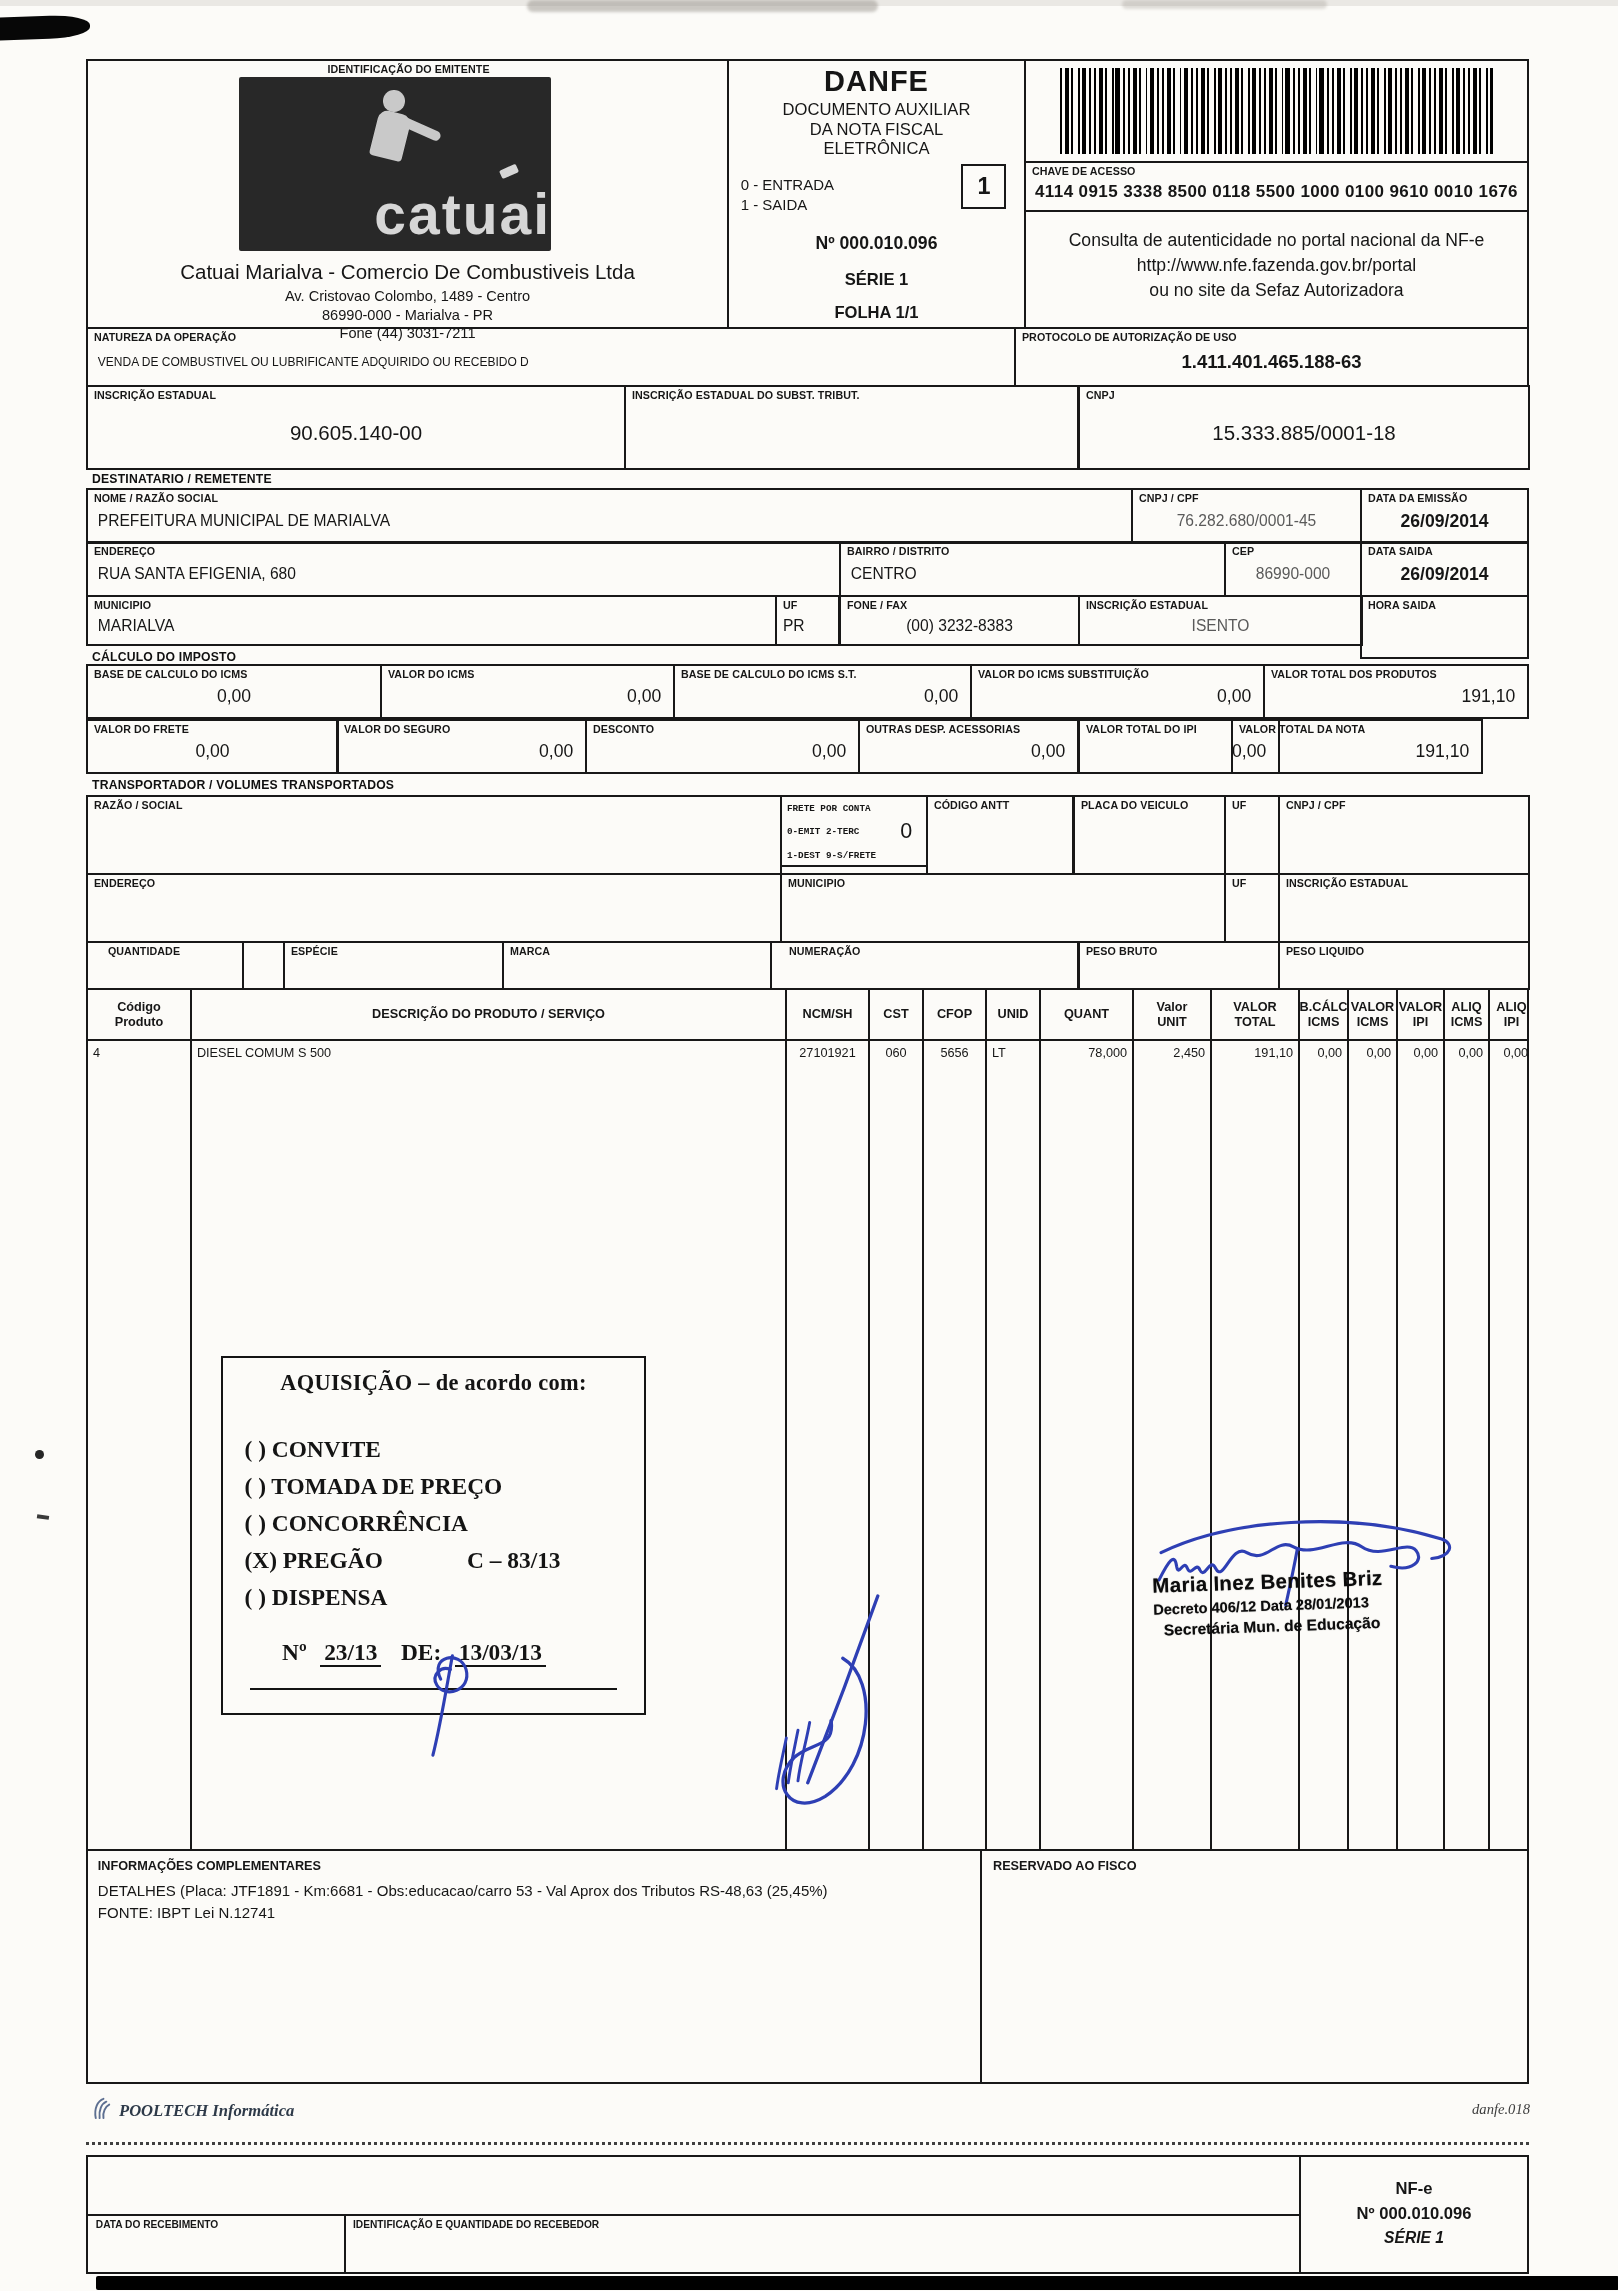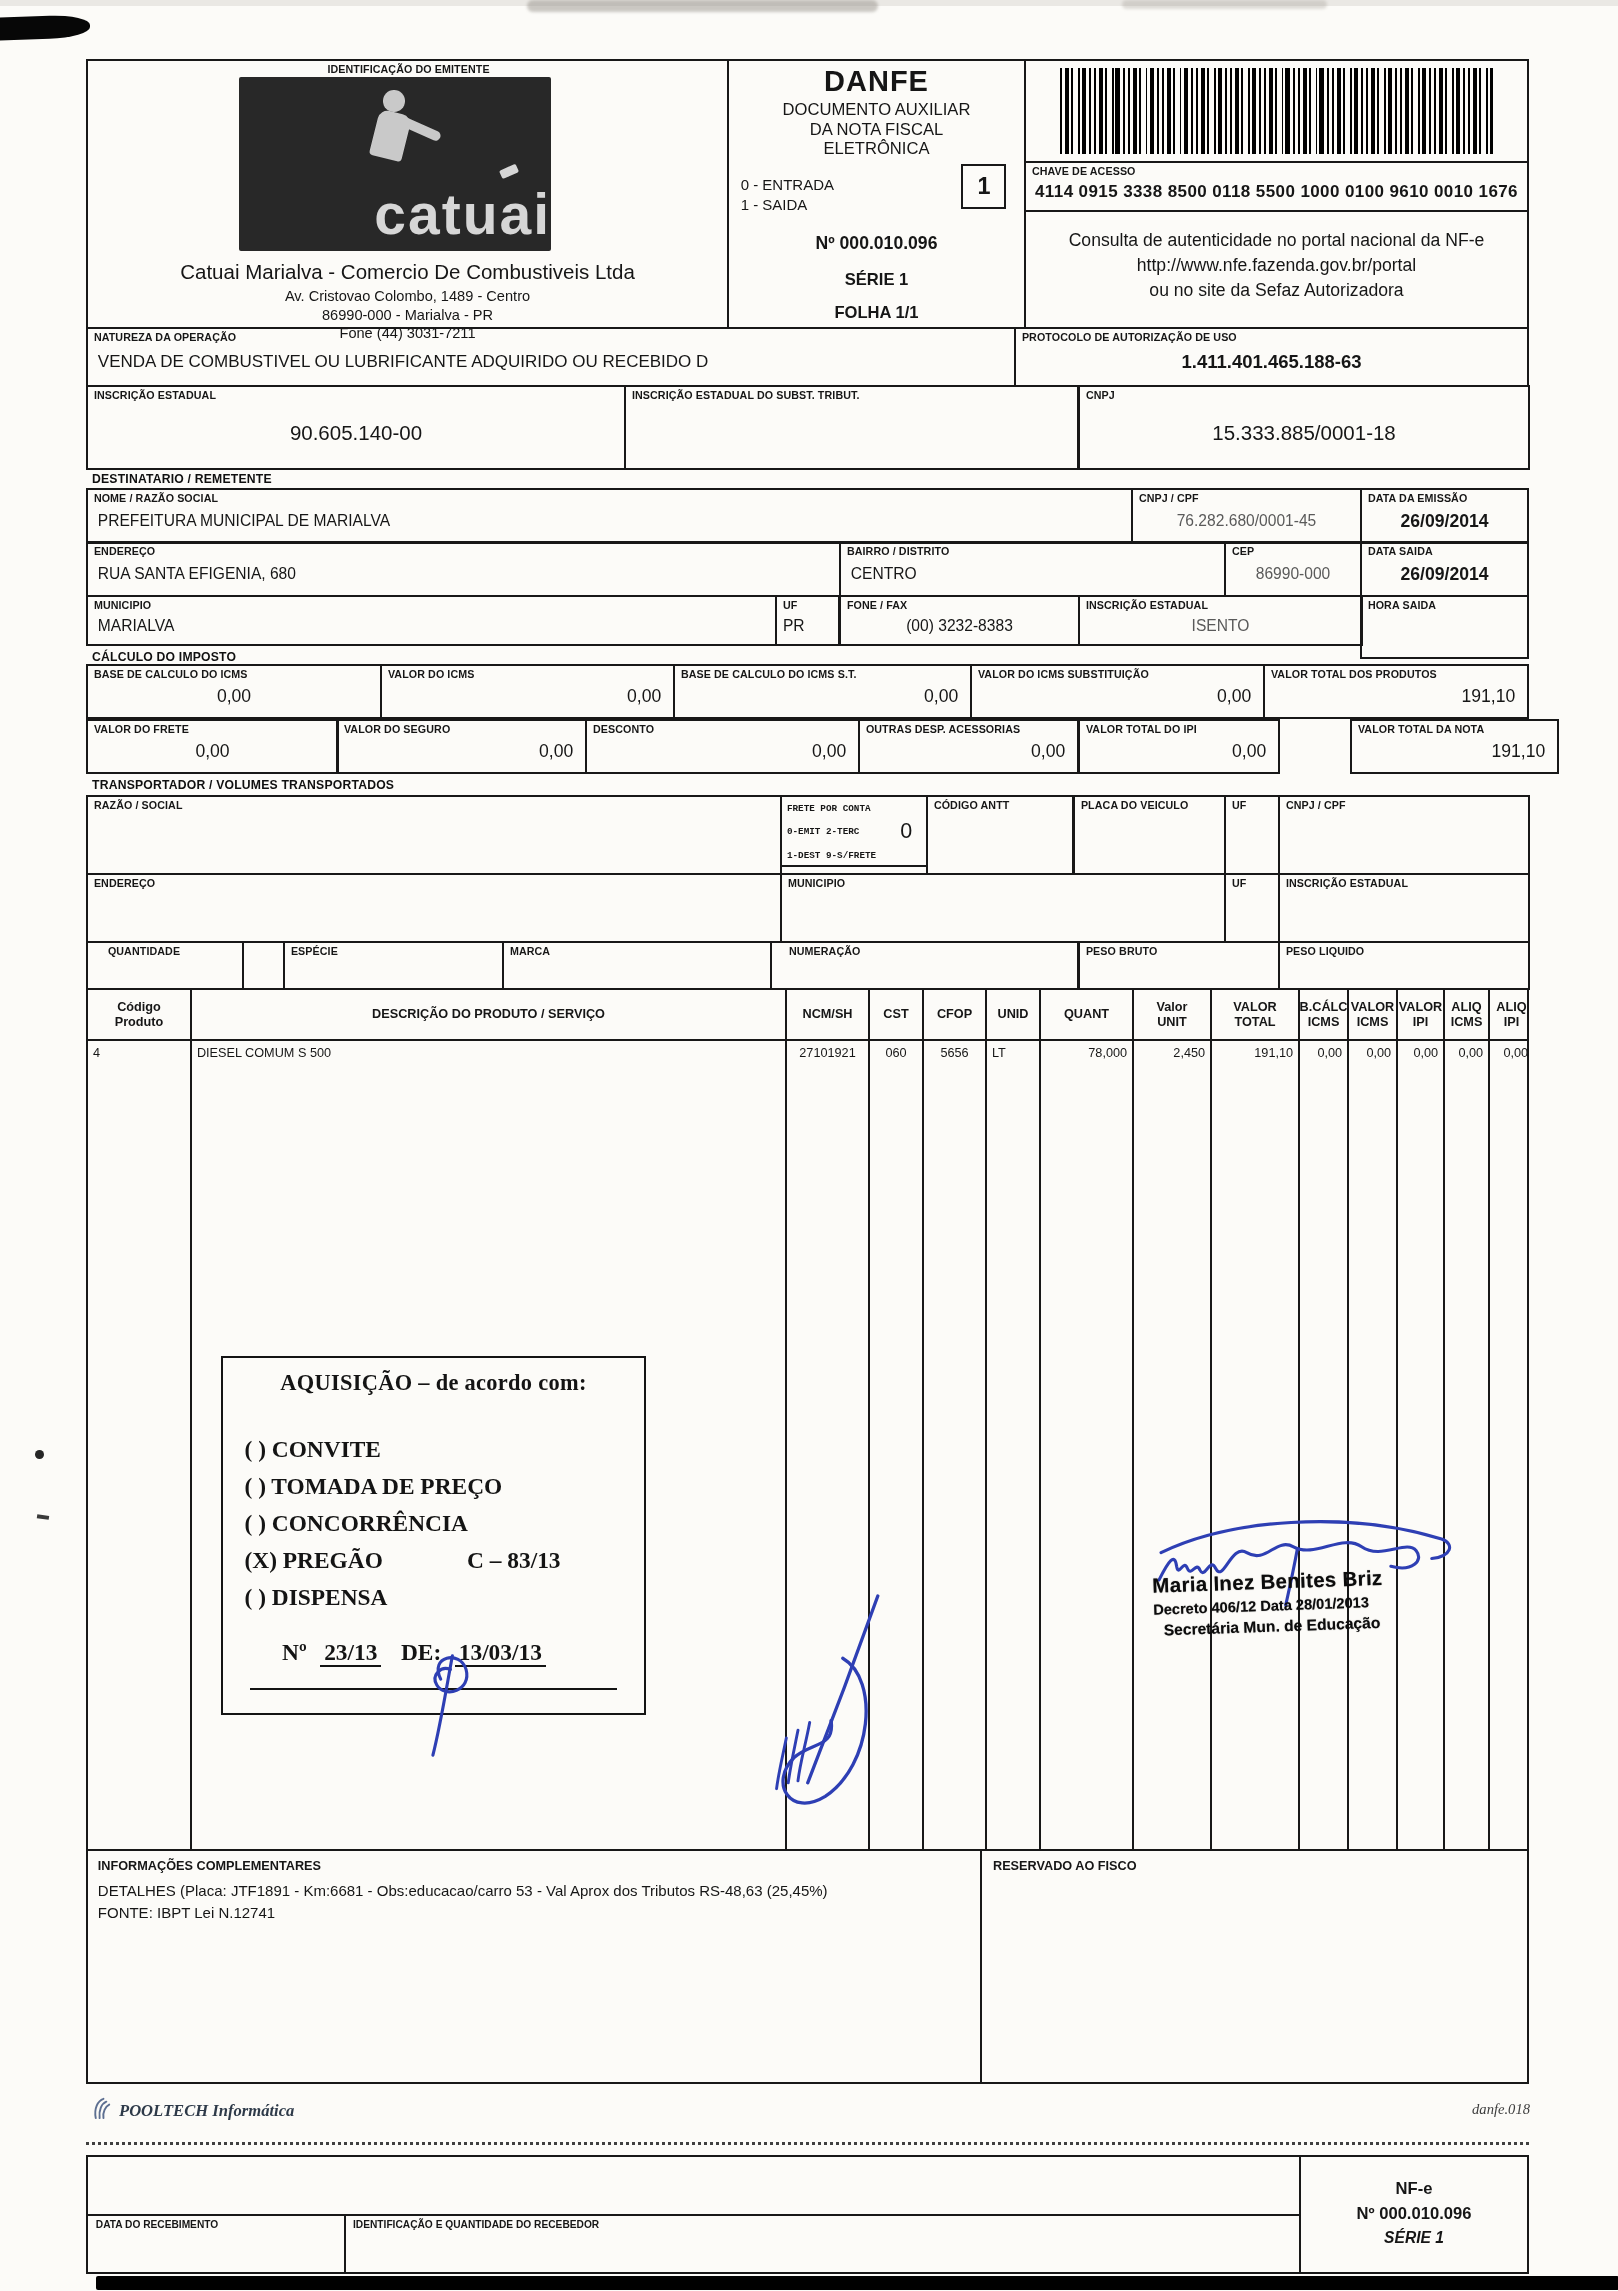--- a/index.html
+++ b/index.html
@@ -90,21 +90,21 @@
     <div class="fv c b" style="font-size:17px;letter-spacing:0.4px;">4114 0915 3338 8500 0118 5500 1000 0100 9610 0010 1676</div>
   </div>
   <div class="bx" style="left:1024px;top:210px;width:505px;height:119px;">
     <div class="abs cc" style="left:0;right:0;top:17.6px;font-size:17.6px;">Consulta de autenticidade no portal nacional da NF-e</div>
     <div class="abs cc" style="left:0;right:0;top:43px;font-size:17.6px;">http://www.nfe.fazenda.gov.br/portal</div>
     <div class="abs cc" style="left:0;right:0;top:68px;font-size:17.6px;">ou no site da Sefaz Autorizadora</div>
   </div>
 
   <div class="bx fld" style="left:86px;top:327px;width:930px;height:60px;">
     <div class="lbl">NATUREZA DA OPERAÇÃO</div>
-    <div class="fv l" style="font-size:17px;">VENDA DE COMBUSTIVEL OU LUBRIFICANTE ADQUIRIDO OU RECEBIDO D</div>
+    <div class="fv l" style="font-size:12px;">VENDA DE COMBUSTIVEL OU LUBRIFICANTE ADQUIRIDO OU RECEBIDO D</div>
   </div>
   <div class="bx fld" style="left:1014px;top:327px;width:515px;height:60px;">
     <div class="lbl">PROTOCOLO DE AUTORIZAÇÃO DE USO</div>
     <div class="fv c b" style="font-size:18.5px;">1.411.401.465.188-63</div>
   </div>
 
   <div class="bx fld" style="left:86px;top:385px;width:540px;height:85px;">
     <div class="lbl">INSCRIÇÃO ESTADUAL</div>
     <div class="fv c" style="font-size:20.5px;">90.605.140-00</div>
   </div>
@@ -204,21 +204,21 @@
     <div class="fv r">0,00</div>
   </div>
   <div class="bx fld" style="left:858px;top:719px;width:221px;height:55px;">
     <div class="lbl">OUTRAS DESP. ACESSORIAS</div>
     <div class="fv r">0,00</div>
   </div>
   <div class="bx fld" style="left:1078px;top:719px;width:202px;height:55px;">
     <div class="lbl">VALOR TOTAL DO IPI</div>
     <div class="fv r">0,00</div>
   </div>
-  <div class="bx fld" style="left:1350px;top:719px;width:209px;height:55px;">
+  <div class="bx fld" style="left:1231px;top:719px;width:252px;height:55px;">
     <div class="lbl">VALOR TOTAL DA NOTA</div>
     <div class="fv r">191,10</div>
   </div>
 
   <div class="sect" style="left:92px;top:778px;">TRANSPORTADOR / VOLUMES TRANSPORTADOS</div>
 
   <div class="bx fld" style="left:86px;top:795px;width:696px;height:80px;">
     <div class="lbl">RAZÃO / SOCIAL</div>
   </div>
   <div class="bx" style="left:780px;top:795px;width:148px;height:72px;font-family:'Liberation Mono',monospace;">

